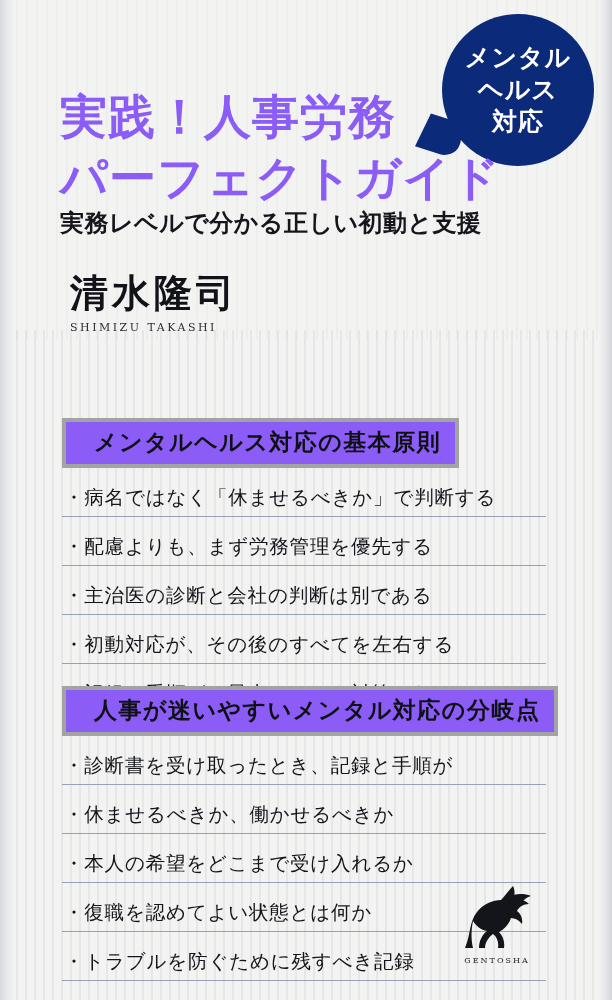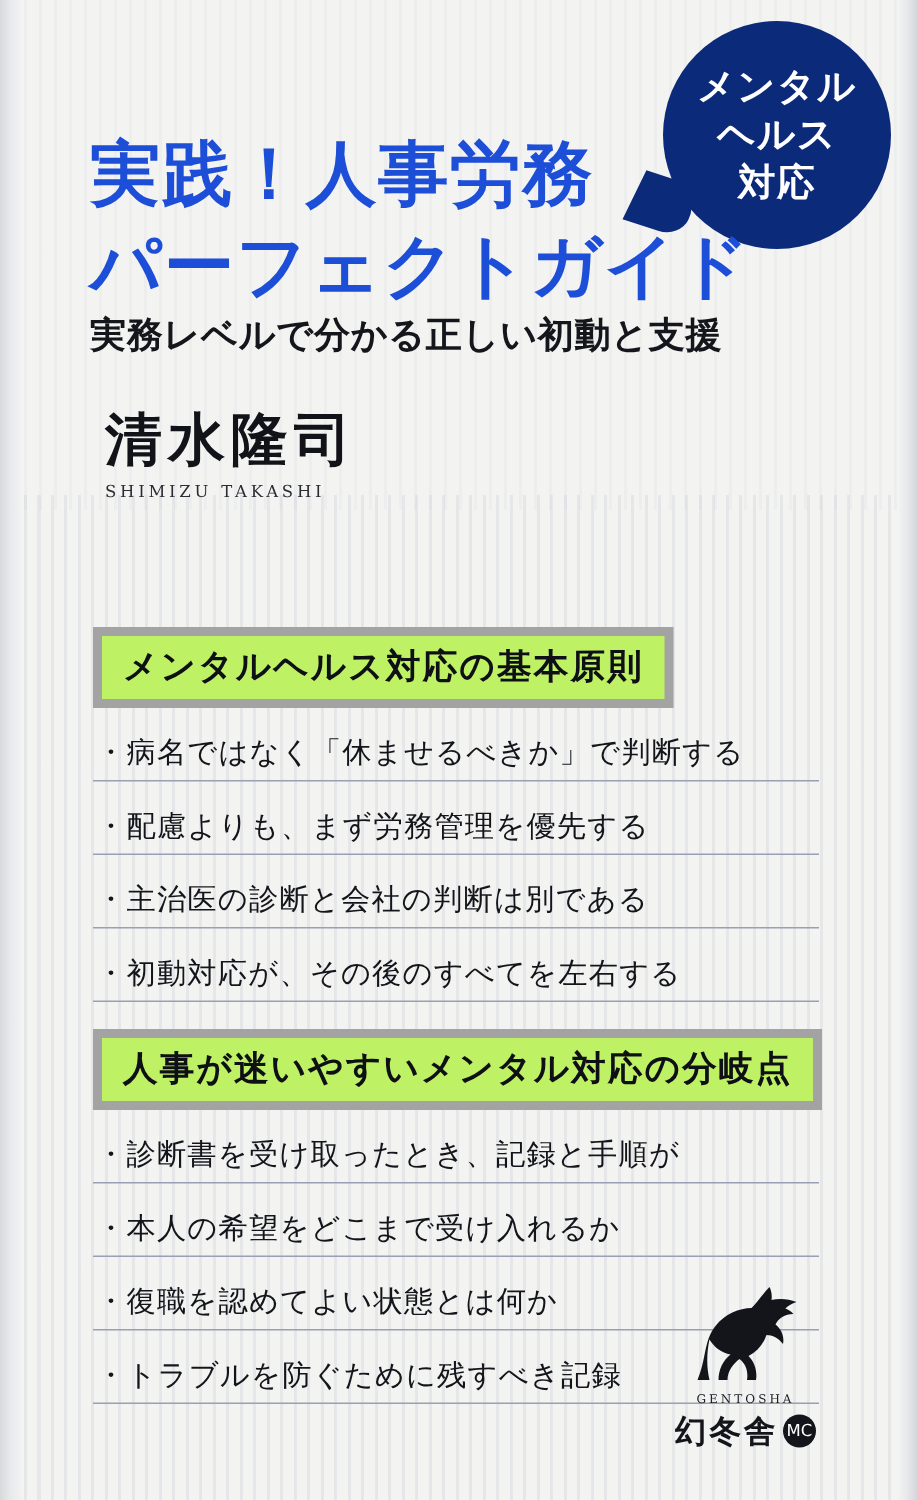--- a/index.html
+++ b/index.html
@@ -120,21 +120,21 @@
     left: 60px;
     top: 88px;
     width: 440px;
     z-index: 7;
   }
   .title-line {
     font-family: "DejaVu Sans", sans-serif;
     font-weight: bold;
     font-size: 47px;
     line-height: 1.22;
-    color: #1d4ed8;
+    color: #8b5cf6;
     letter-spacing: 1px;
     white-space: nowrap;
   }
   .title-line.second {
     margin-top: 4px;
     text-align: center;
   }
   .subtitle {
     font-family: "DejaVu Sans", sans-serif;
     font-weight: bold;
@@ -171,23 +171,23 @@
     left: 62px;
     width: 490px;
     z-index: 7;
   }
   .section.one { top: 418px; }
   .section.two { top: 686px; }
 
   .section-heading {
     display: inline-block;
     position: relative;
-    background: #bef264;
-    border: 6px solid #a3a3a3;
-    padding: 5px 14px 6px 14px;
+    background: #8b5cf6;
+    border: 4px solid #a3a3a3;
+    padding: 5px 14px 6px 28px;
     font-family: "DejaVu Sans", sans-serif;
     font-weight: bold;
     font-size: 23px;
     color: #0f1016;
     letter-spacing: 1.5px;
     white-space: nowrap;
     box-sizing: border-box;
   }
   .bullets {
     margin-top: 16px;
@@ -294,30 +294,28 @@
       <div class="bullet">・主治医の診断と会社の判断は別である</div>
       <div class="bullet">・初動対応が、その後のすべてを左右する</div>
       <div class="bullet">・記録と手順が、最大のリスク対策になる</div>
     </div>
   </div>
 
   <div class="section two">
     <div class="section-heading">人事が迷いやすいメンタル対応の分岐点</div>
     <div class="bullets">
       <div class="bullet">・診断書を受け取ったとき、記録と手順が</div>
+      <div class="bullet">・休ませるべきか、働かせるべきか</div>
       <div class="bullet">・本人の希望をどこまで受け入れるか</div>
       <div class="bullet">・復職を認めてよい状態とは何か</div>
       <div class="bullet">・トラブルを防ぐために残すべき記録</div>
     </div>
   </div>
 
   <div class="publisher">
     <svg class="horse" viewBox="0 0 92 76">
       <path fill="#14151b" d="M14 70 C20 56 18 44 26 34 C32 26 42 22 50 22 C54 18 58 12 62 8 C64 12 64 17 62 21 C68 20 74 22 78 26 C72 26 68 29 66 33 C70 36 72 41 71 46 C68 42 64 40 60 40 C58 46 54 51 48 54 C52 58 54 64 53 70 L47 70 C48 64 46 59 42 56 C38 59 34 64 34 70 L28 70 C28 63 31 57 36 53 C30 52 25 48 22 43 C20 52 20 62 22 70 Z"></path>
       <path fill="#14151b" d="M50 24 C58 16 70 14 80 18 C74 20 70 24 68 29 C62 26 56 24 50 24 Z"></path>
     </svg>
     <div class="pub-roman">GENTOSHA</div>
-    <div>
-      <span class="pub-name">幻冬舎</span><span class="pub-mark">MC</span>
-    </div>
   </div>
 
 </div>
 
 </body></html>

